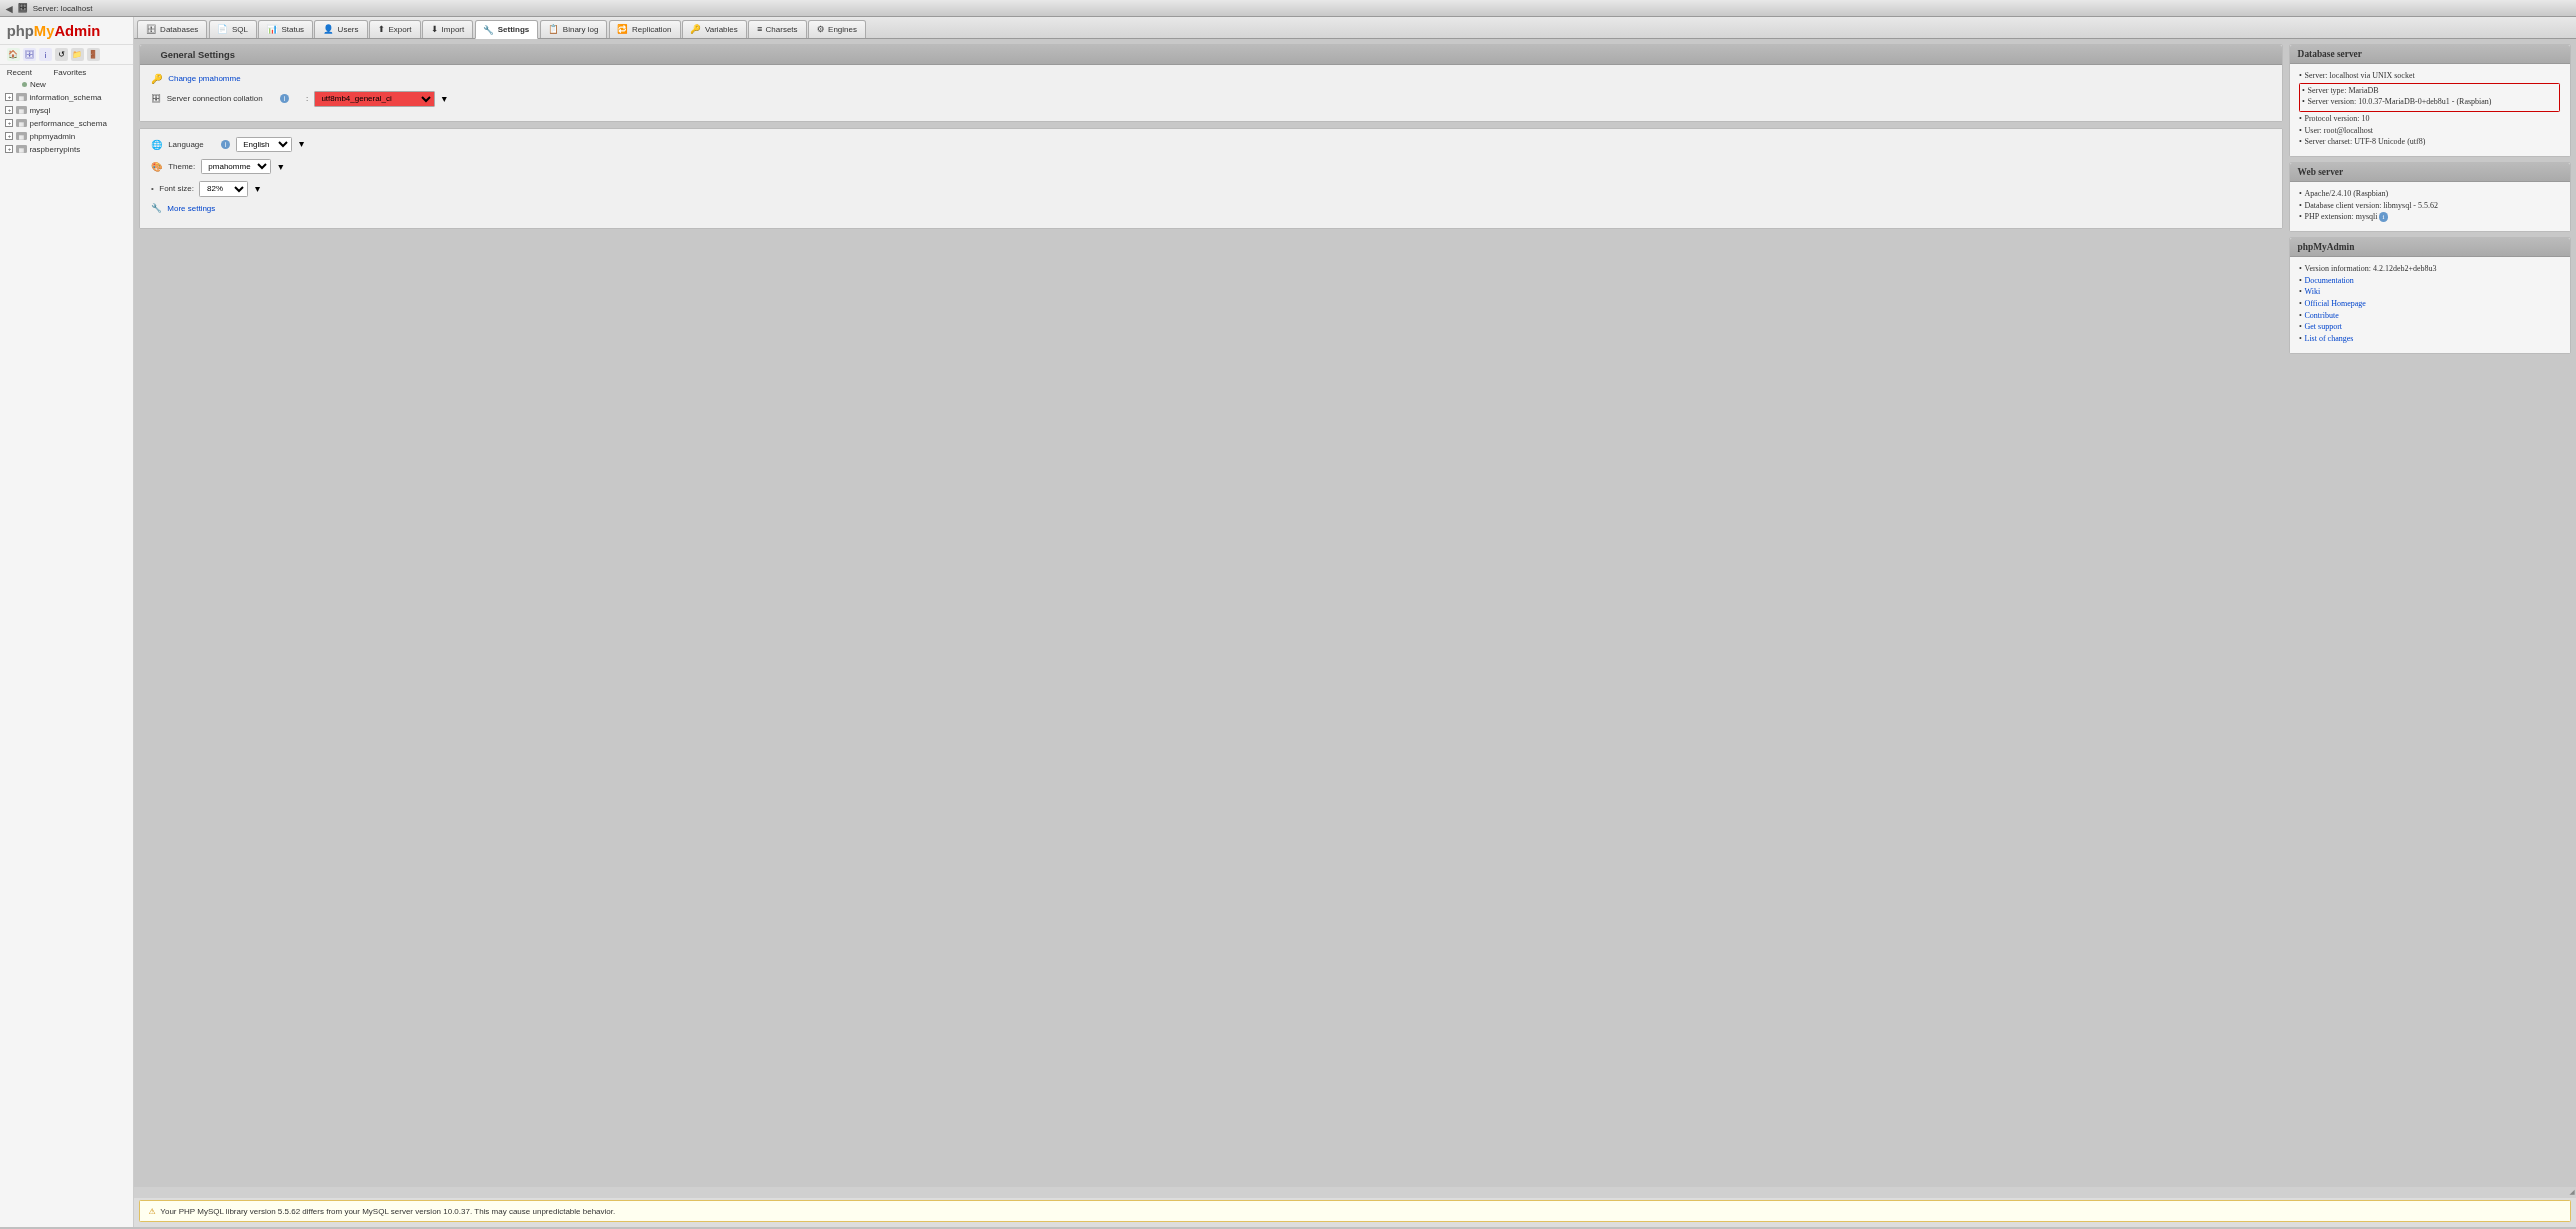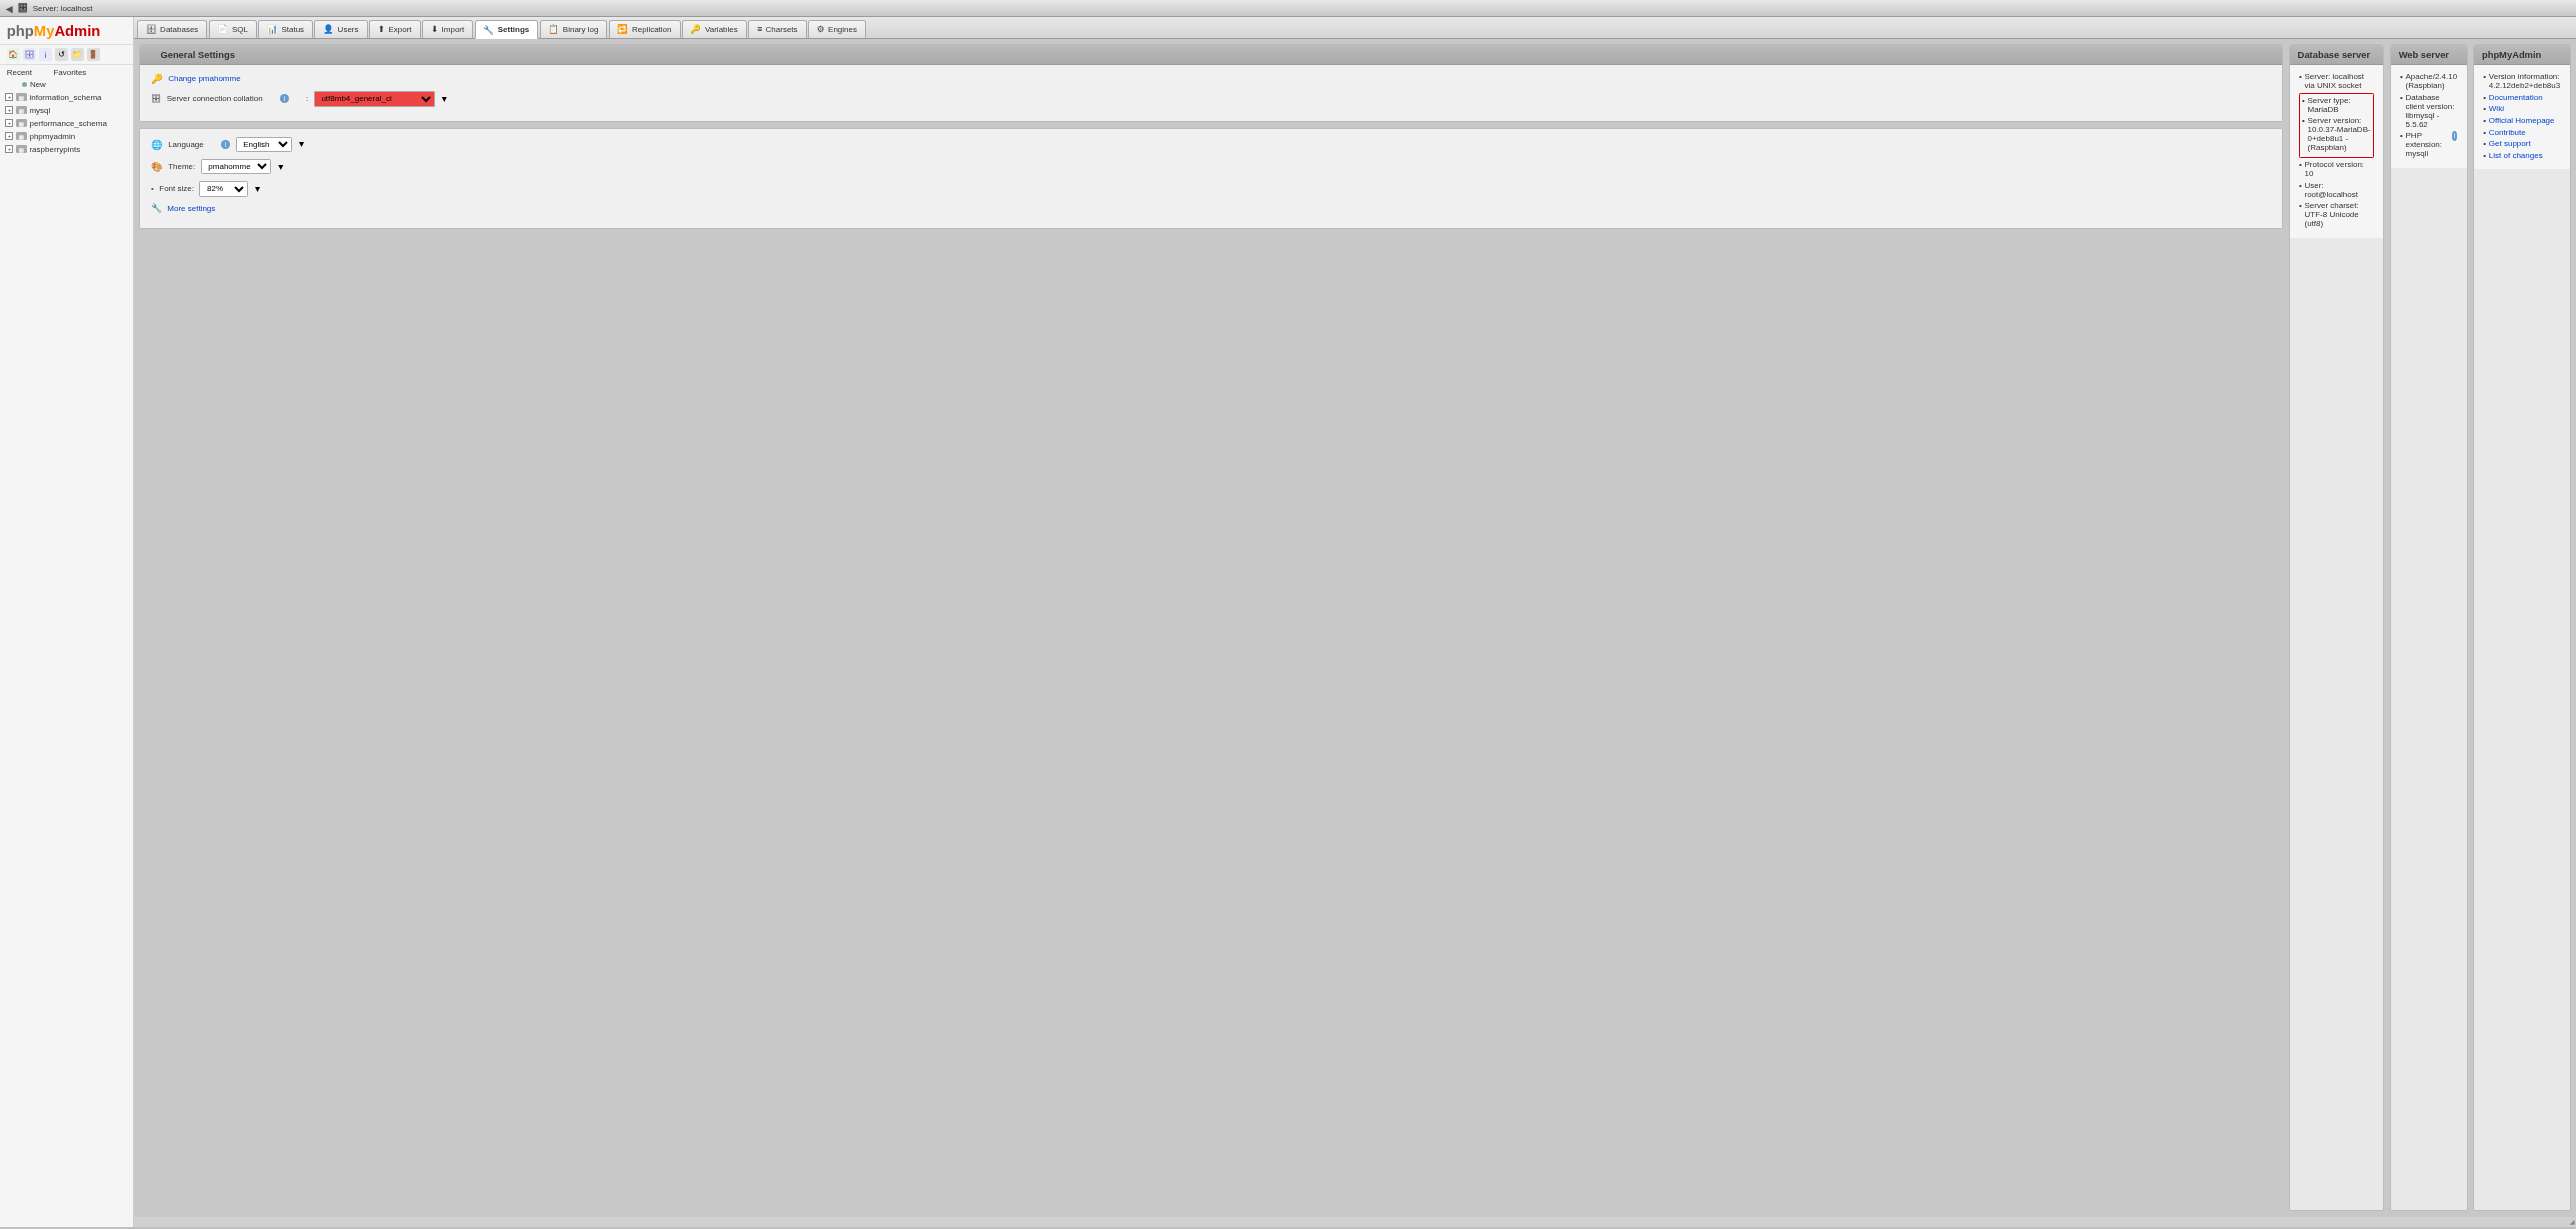--- a/index.html
+++ b/index.html
@@ -269,22 +269,23 @@
       display: flex;
       align-items: center;
       gap: 2.7px;
     }
 
     
     .right-panel {
       width: 282px;
       min-width: 282px;
       display: flex;
-      flex-direction: row;
+      flex-direction: column;
       gap: 5.4px;
+      font-family: Liberation Serif, serif;
     }
 
     .info-section {
       background: #e8e8e8;
       border: 0.7px solid #bbb;
       border-radius: 2px;
     }
     .info-section-header {
       background: linear-gradient(to bottom, #bbb, #aaa);
       padding: 4px 8px;
@@ -609,15 +610,19 @@
             </div>
           </div>
         </div>
       </div>
     </div>
 
     <div class="resize-area">
       <span>◢</span>
     </div>
 
+    <div class="warning-bar">
+      <span class="warning-icon">⚠</span>
+      <span>Your PHP MySQL library version 5.5.62 differs from your MySQL server version 10.0.37. This may cause unpredictable behavior.</span>
+    </div>
   </div>
 </div>
 
 
 </body></html>

